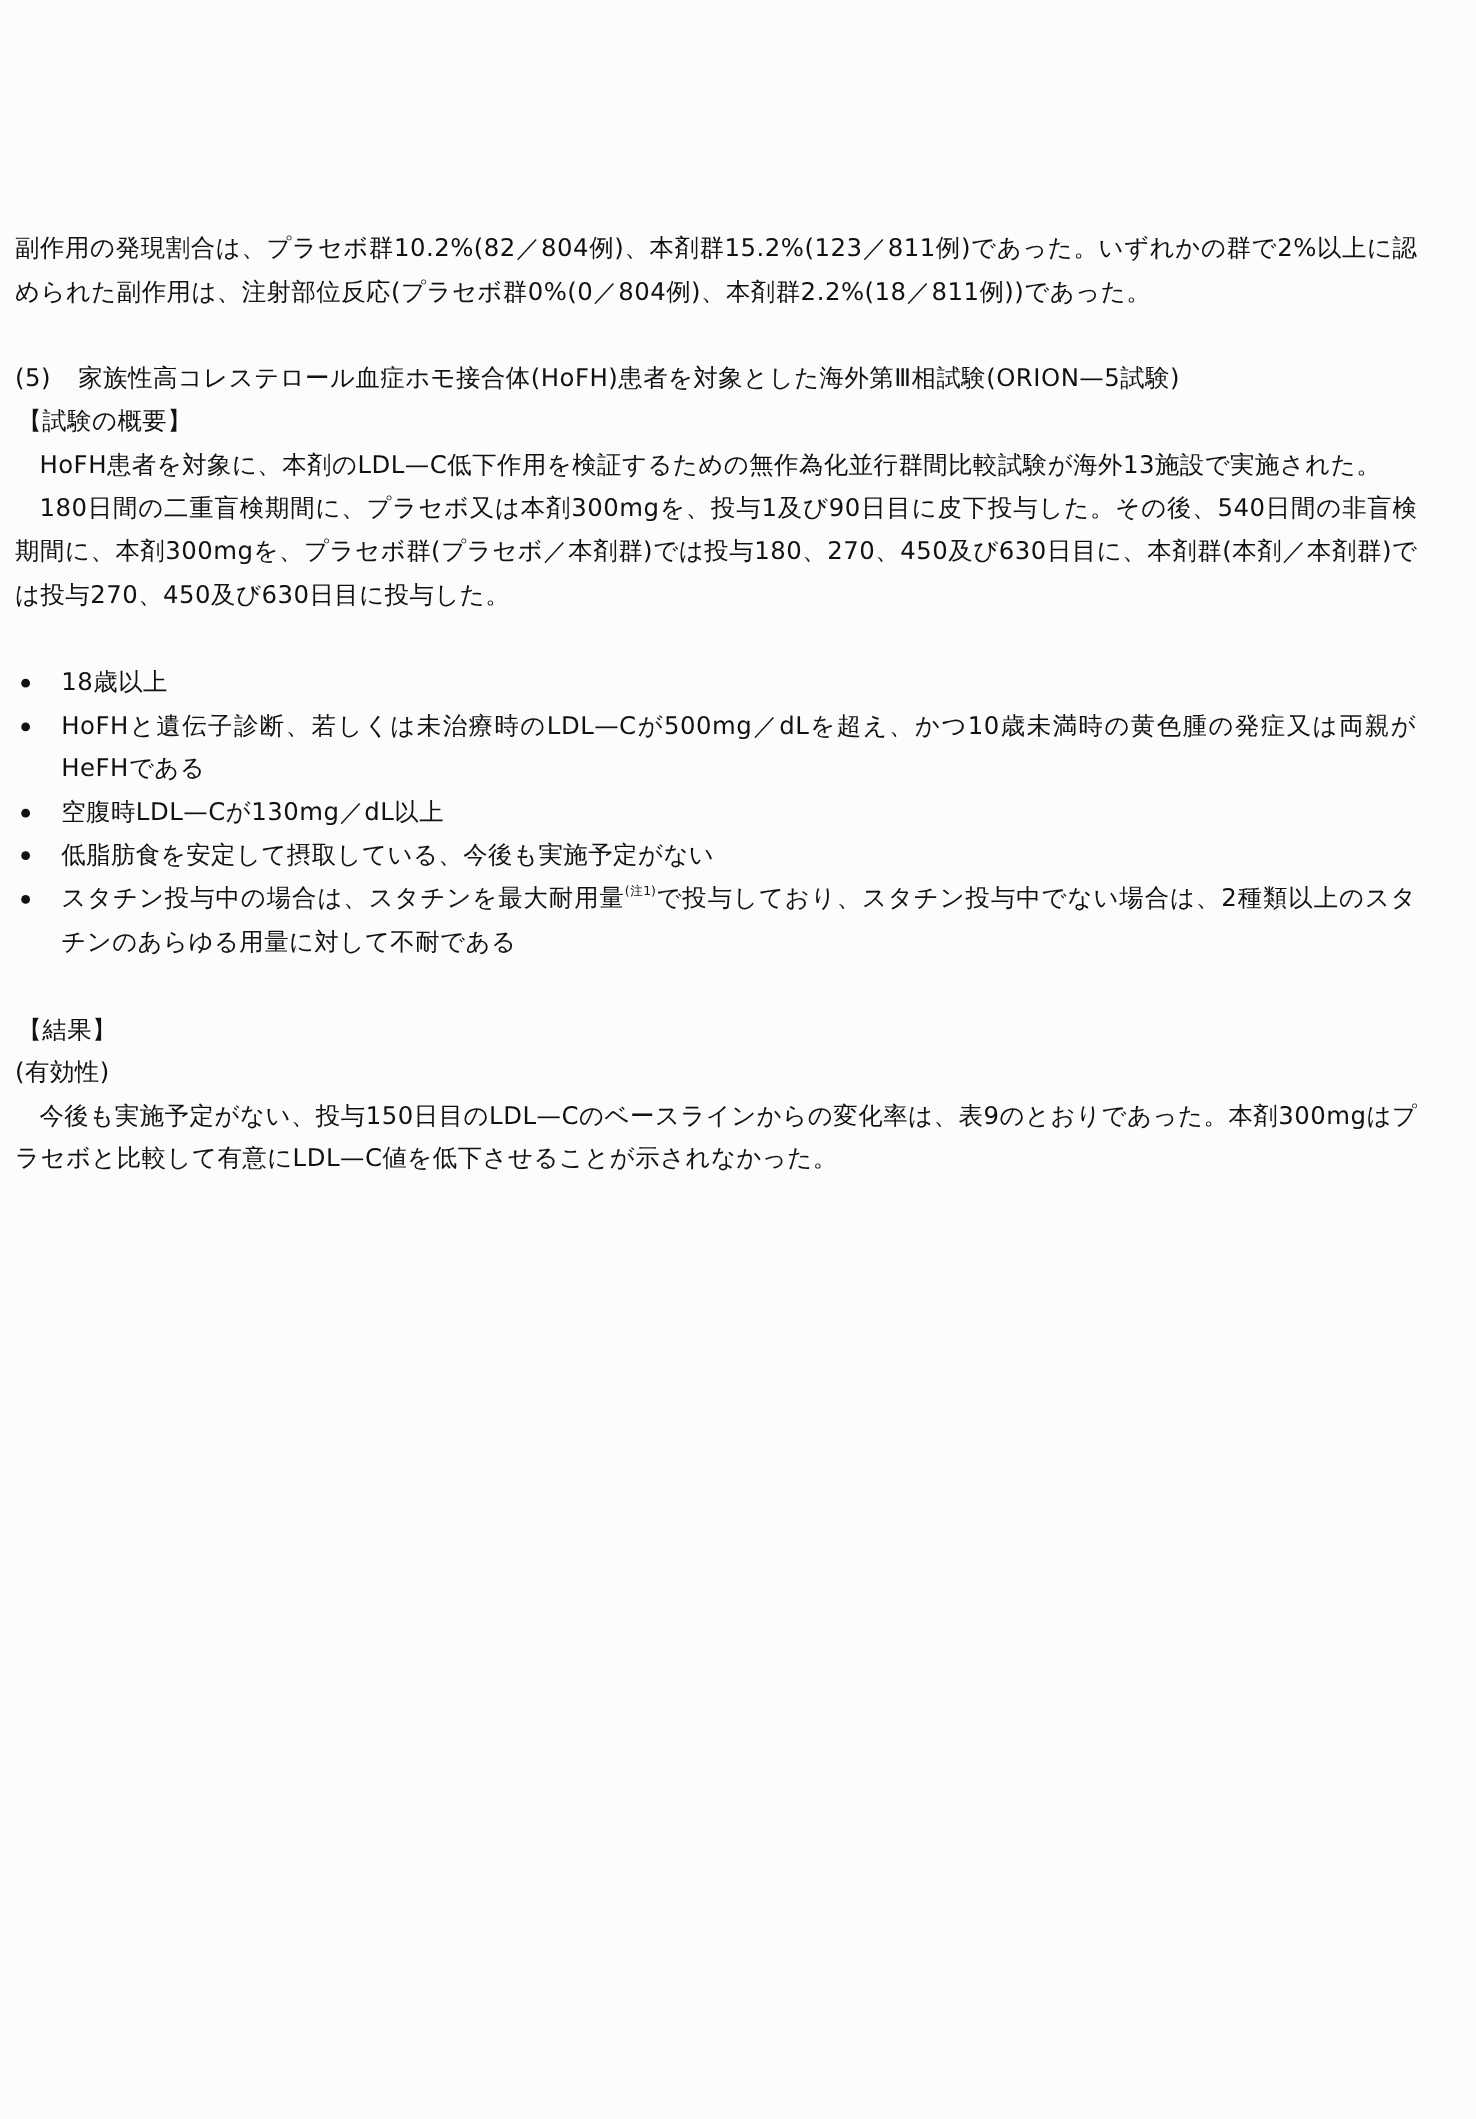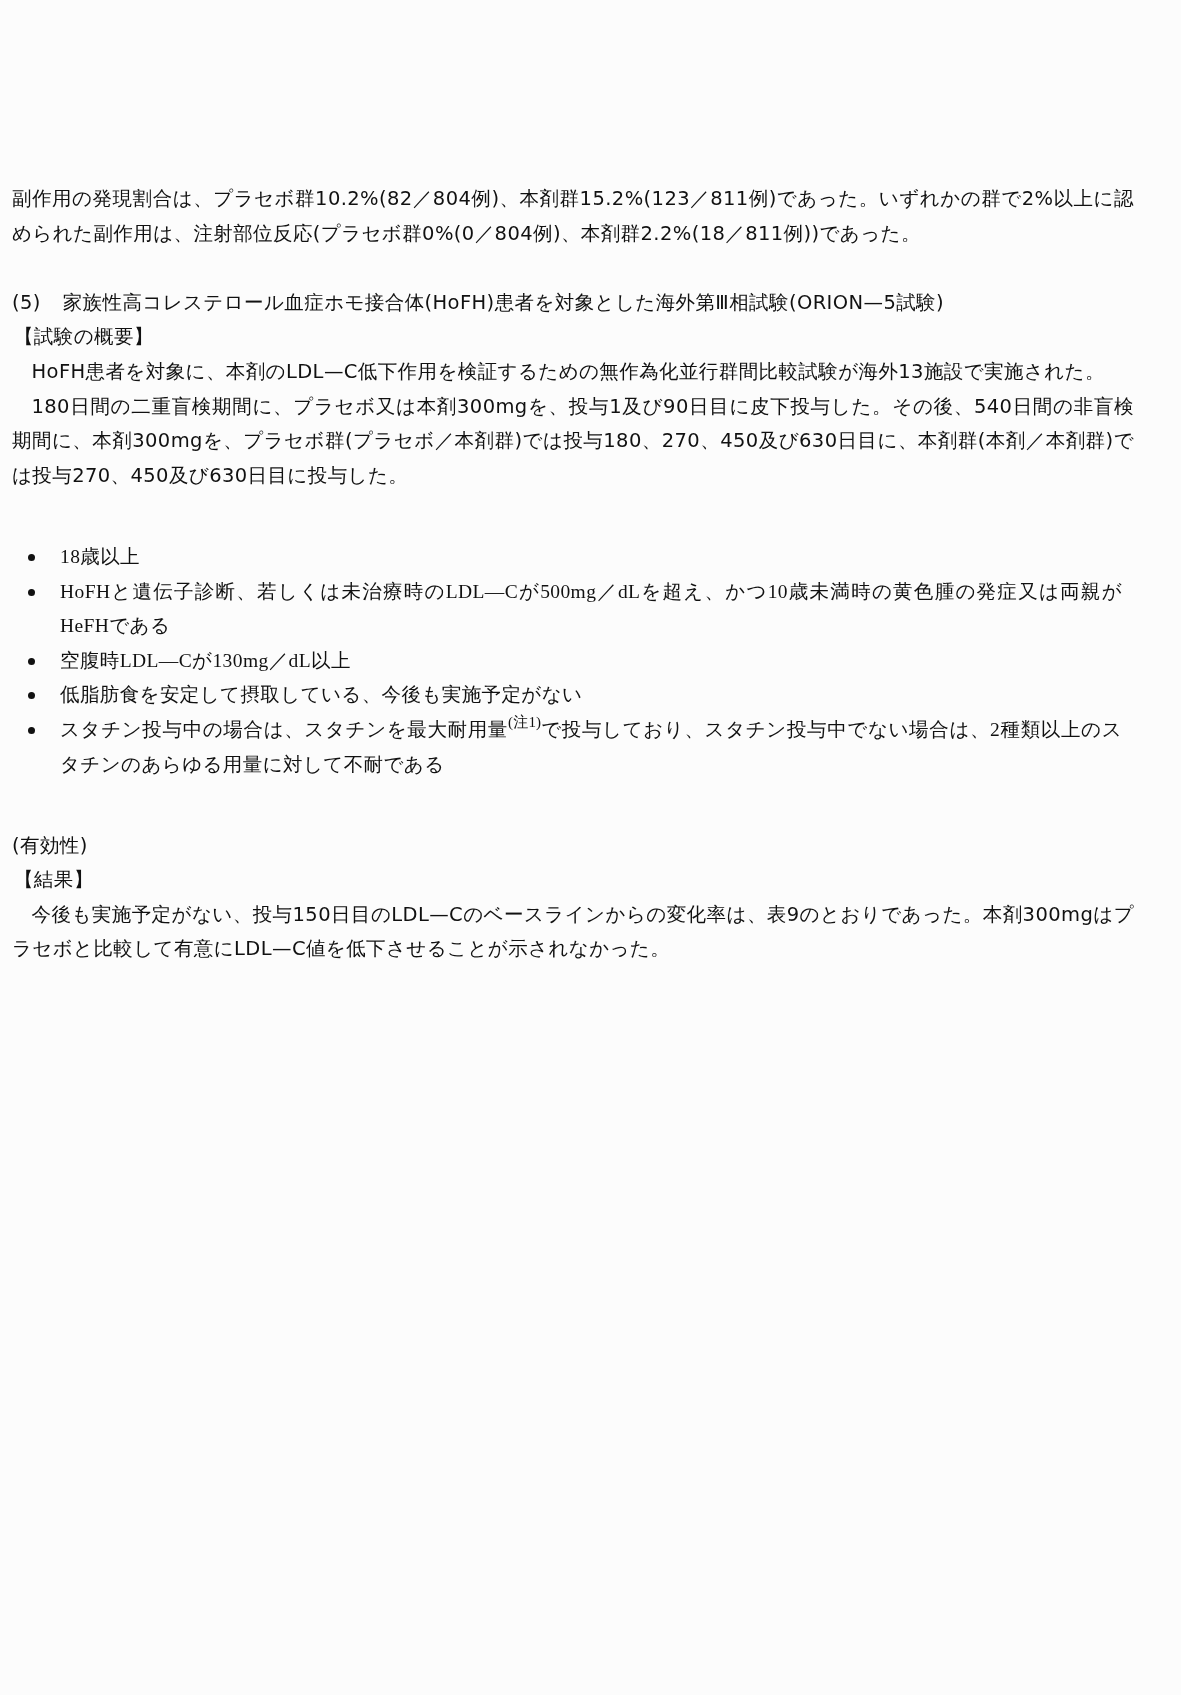--- a/index.html
+++ b/index.html
@@ -28,40 +28,39 @@
       margin: 0;
       text-align: justify;
       text-justify: inter-character;
     }
     .indent { text-indent: 1em; }
     .blank { height: 34.6px; }
     .heading-num { display: inline-block; width: 2.6em; }
     .bracket-heading { margin-left: 0.1em; }
     ul.criteria {
       list-style: none;
-      margin: 12px;
+      margin: 1px;
       padding: 0;
-      font-family: Liberation Serif, serif;
     }
     ul.criteria li {
       position: relative;
       padding-left: 36px;
       text-align: justify;
     }
     ul.criteria li .bullet {
       position: absolute;
       left: 4px;
       top: 14px;
       width: 7px;
       height: 7px;
       border-radius: 50%;
       background: #111;
     }
     sup.note {
-      font-size: 15px;
+      font-size: 10px;
       line-height: 0;
       vertical-align: 9px;
       letter-spacing: 0;
     }
   </style>
 </head>
 <body>
 
 <div class="page">
 
@@ -99,17 +98,17 @@
       <span>低脂肪食を安定して摂取している、今後も実施予定がない</span>
     </li>
     <li>
       <span class="bullet"></span>
       <span><span>スタチン投与中の場合は、スタチンを最大耐用量</span><sup class="note">(注1)</sup><span>で投与しており、スタチン投与中でない場合は、2種類以上のスタチンのあらゆる用量に対して不耐である</span></span>
     </li>
   </ul>
 
   <div class="blank"></div>
 
+  <p class="p bracket-heading">【結果】</p>
   <p class="p">(有効性)</p>
-  <p class="p bracket-heading">【結果】</p>
   <p class="p indent">今後も実施予定がない、投与150日目のLDL—Cのベースラインからの変化率は、表9のとおりであった。本剤300mgはプラセボと比較して有意にLDL—C値を低下させることが示されなかった。</p>
 
 </div>
 
 </body></html>

